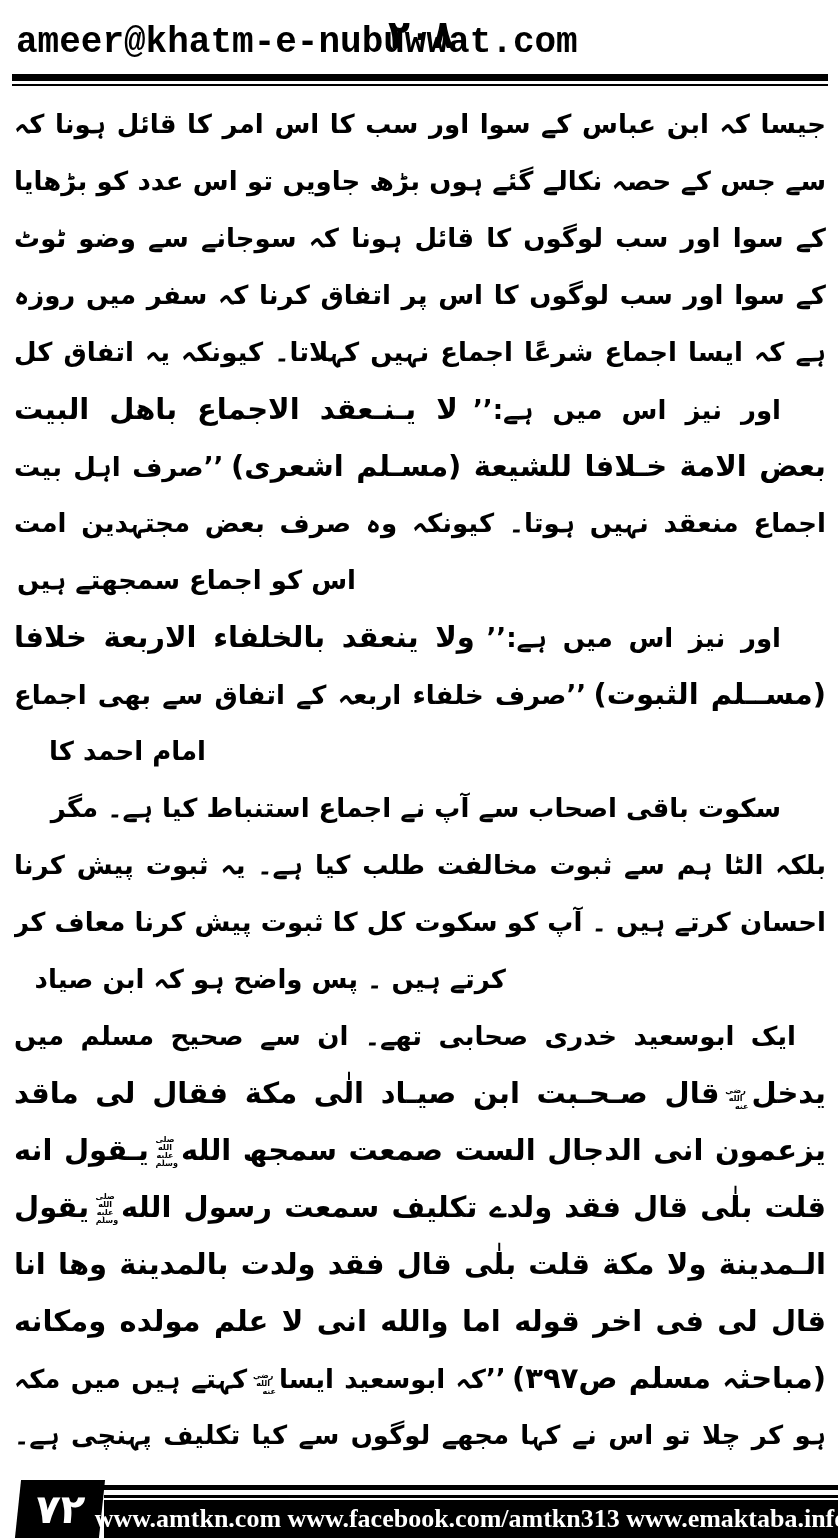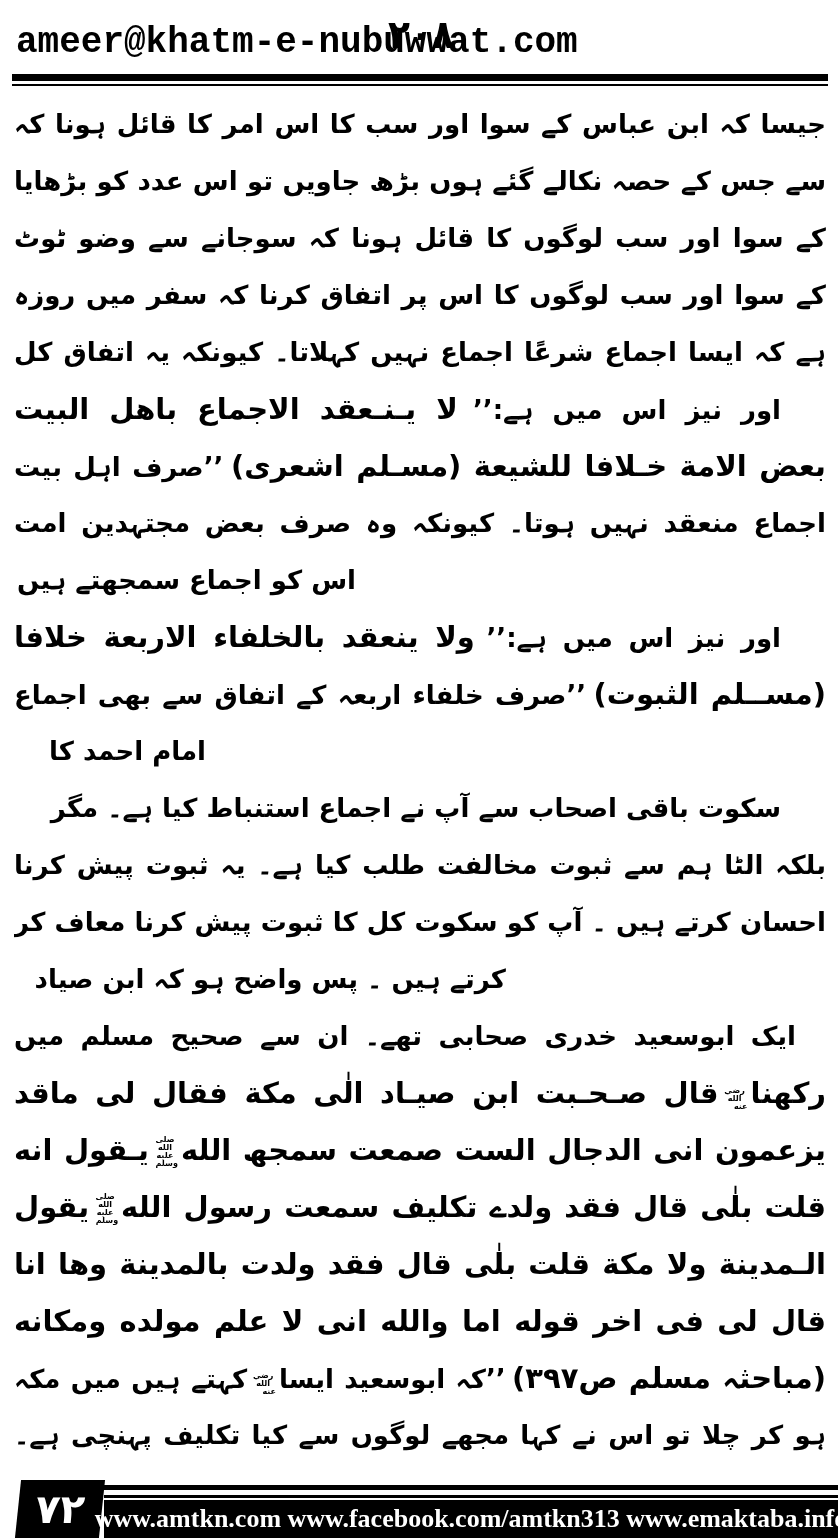--- a/index.html
+++ b/index.html
@@ -106,21 +106,21 @@
       <div class="tline"><span class="s-u">اجماع منعقد نہیں ہوتا۔ کیونکہ وہ صرف بعض مجتہدین امت ہیں شیعہ کو اس میں خلاف ہے جو</span></div>
       <div class="tline noj" style="padding-right: 470px;"><span class="s-u">اس کو اجماع سمجھتے ہیں ۔</span></div>
       <div class="tline" style="padding-right: 45px;"><span class="s-u">اور نیز اس میں ہے:’’</span> <span class="s-a">ولا ينعقد بالخلفاء الاربعة خلافا لاحمد الامام</span></div>
       <div class="tline"><span class="s-a">(مســلم الثبوت)</span> <span class="s-u">’’صرف خلفاء اربعہ کے اتفاق سے بھی اجماع منعقد نہیں ہوتا۔ اس میں</span></div>
       <div class="tline noj" style="padding-right: 620px;"><span class="s-u">امام احمد کا خلاف ہے ۔</span></div>
       <div class="tline noj" style="padding-right: 45px;"><span class="s-u">سکوت باقی اصحاب سے آپ نے اجماع استنباط کیا ہے۔ مگر اس کا ثبوت نہیں دیا</span></div>
       <div class="tline"><span class="s-u">بلکہ الٹا ہم سے ثبوت مخالفت طلب کیا ہے۔ یہ ثبوت پیش کرنا ہمارا فرض نہ تھا۔ مگر ہم آپ پر</span></div>
       <div class="tline"><span class="s-u">احسان کرتے ہیں ۔ آپ کو سکوت کل کا ثبوت پیش کرنا معاف کر کے خود ثبوت خلاف پیش</span></div>
       <div class="tline noj" style="padding-right: 320px;"><span class="s-u">کرتے ہیں ۔ پس واضح ہو کہ ابن صیاد کو دجال موعود نہ سمجھنے والے ۔</span></div>
       <div class="tline" style="padding-right: 30px;"><span class="s-u">ایک ابوسعید خدری صحابی تھے۔ ان سے صحیح مسلم میں منقول ہے:’’</span> </div>
-      <div class="tline"><span class="s-a">رکھنا</span><span class="s-h">رضي الله عنه</span><span class="s-a">قال صـحـبت ابن صيـاد الٰى مكة فقال لى ماقد لقيت من الناس</span></div>
+      <div class="tline"><span class="s-a">يدخل</span><span class="s-h">رضي الله عنه</span><span class="s-a">قال صـحـبت ابن صيـاد الٰى مكة فقال لى ماقد لقيت من الناس</span></div>
       <div class="tline"><span class="s-a">يزعمون انى الدجال الست صمعت سمجھ الله</span><span class="s-h">صلى الله عليه وسلم</span><span class="s-a">يـقول انه لا يولد له قال</span></div>
       <div class="tline"><span class="s-a">قلت بلٰى قال فقد ولدے تکلیف سمعت رسول الله</span><span class="s-h">صلى الله عليه وسلم</span><span class="s-a">يقول لا يدخل</span></div>
       <div class="tline"><span class="s-a">الـمدينة ولا مكة قلت بلٰى قال فقد ولدت بالمدينة وها انا اريد مكة قال ثم</span></div>
       <div class="tline"><span class="s-a">قال لى فى اخر قوله اما والله انى لا علم مولده ومكانه واين هو فلبسنى</span></div>
       <div class="tline"><span class="s-a">(مباحثہ مسلم ص۳۹۷)</span> <span class="s-u">’’کہ ابوسعید ایسا</span><span class="s-h">رضي الله عنه</span><span class="s-u">کہتے ہیں میں مکہ تک ابن صیاد کے ساتھ</span></div>
       <div class="tline"><span class="s-u">ہو کر چلا تو اس نے کہا مجھے لوگوں سے کیا تکلیف پہنچی ہے۔ وہ سمجھ رہے ہیں کہ میں دجال ہوں تو</span></div>
     </div>
 
   <div class="footer">
     <div class="footer-pagebox">۷۲</div>

